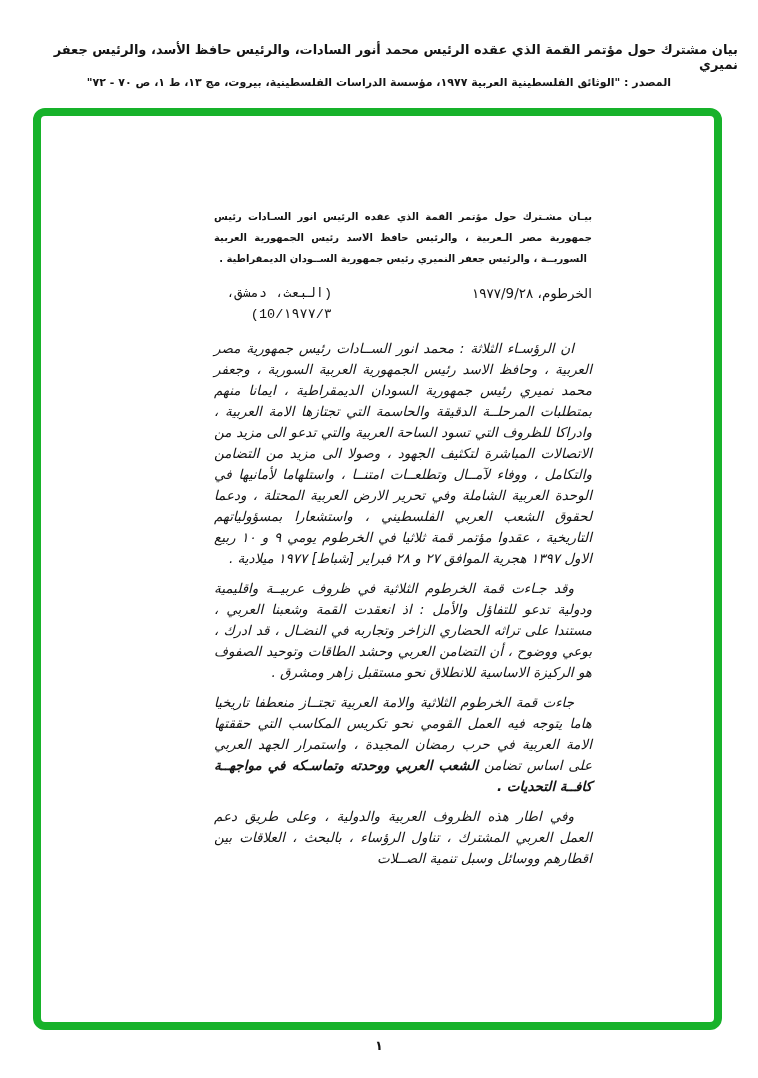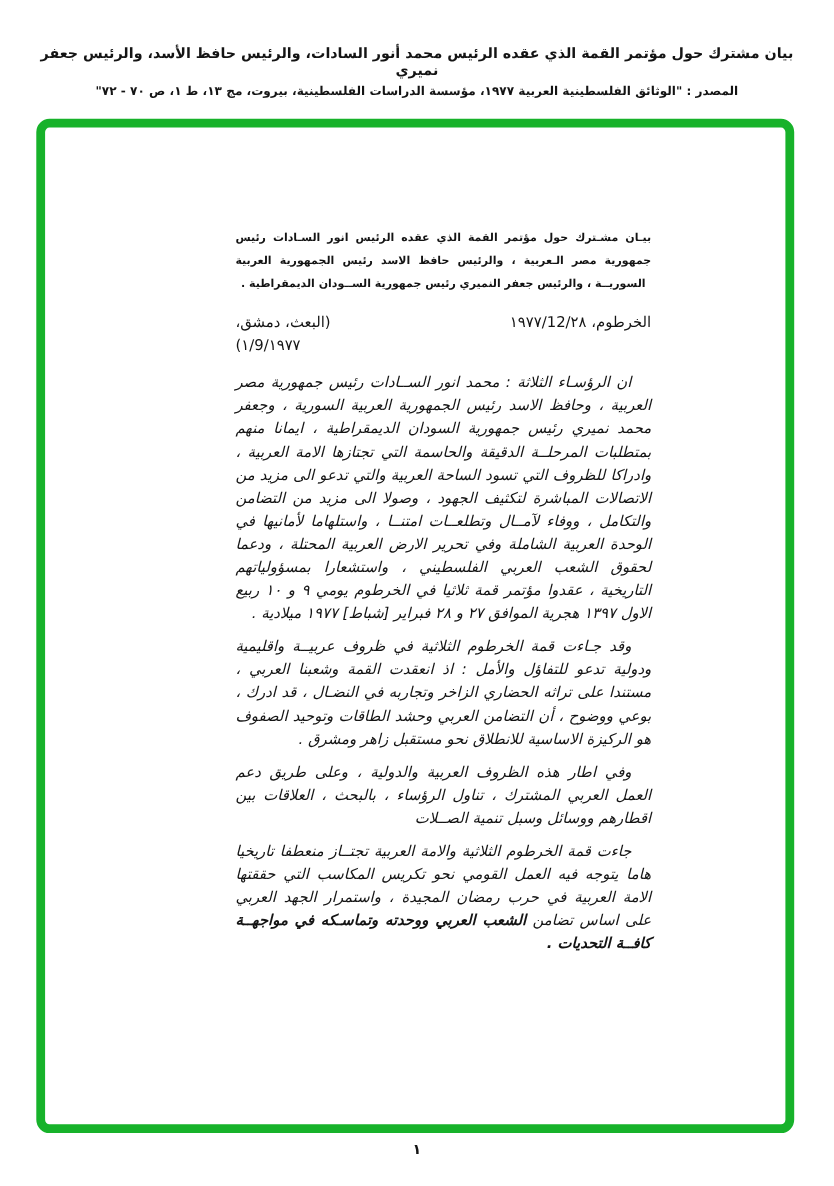--- a/index.html
+++ b/index.html
@@ -4,21 +4,21 @@
 <style>
   :root { --border-green: #17b22a; --ink: #141414; }
   html,body { margin:0; padding:0; }
   body {
     width:758px; height:1078px; background:#ffffff; position:relative;
     font-family:"DejaVu Sans", sans-serif; color:var(--ink);
     overflow:hidden;
   }
   .hdr-title {
     position:absolute; top:42px; left:20px; right:20px;
-    direction:rtl; text-align:center;
+    direction:rtl; 
     font-size:13px; font-weight:bold; letter-spacing:0;
   }
   .hdr-source {
     position:absolute; top:76px; left:20px; right:20px;
     direction:rtl; text-align:center;
     font-size:11px; font-weight:bold;
   }
   .green-frame {
     position:absolute; left:33px; top:108px;
     width:689px; height:922px; box-sizing:border-box;
@@ -34,21 +34,21 @@
   .doc-title {
     font-weight:bold; font-size:10px; line-height:21px;
     text-align:justify; text-align-last:center;
     margin:0 0 14px 0;
   }
   .dateline {
     display:flex; justify-content:space-between; align-items:flex-start;
     margin:0 0 13px 0;
   }
   .dateline .place { white-space:nowrap; }
-  .dateline .src { width:118px; text-align:left; }
+  .dateline .src { width:118px; text-align:right;font-family:Liberation Mono, monospace; }
   .dateline .src span { display:block; }
   .doc p { margin:0 0 9px 0; text-indent:18px;font-style:italic; }
   .doc p b { font-weight:bold; }
   .page-num {
     position:absolute; top:1038px; left:0; right:0;
     text-align:center; font-size:13px; font-weight:bold;
   }
 </style>
 </head>
 <body>
@@ -57,30 +57,30 @@
 
 <div class="hdr-source">المصدر :  "الوثائق الفلسطينية العربية ١٩٧٧، مؤسسة الدراسات الفلسطينية، بيروت، مج ١٣، ط ١، ص ٧٠ - ٧٢"</div>
 
 <div class="green-frame"></div>
 
 <div class="doc">
 
   <div class="doc-title">بيـان مشـترك حول مؤتمر القمة الذي عقده الرئيس انور السـادات رئيس جمهورية مصر الـعربية ، والرئيس حافظ الاسد رئيس الجمهورية العربية السوريــة ، والرئيس جعفر النميري رئيس جمهورية الســودان الديمقراطية .</div>
 
   <div class="dateline">
-    <span class="place">الخرطوم، ١٩٧٧/12/٢٨</span>
+    <span class="place">الخرطوم، ١٩٧٧/9/٢٨</span>
     <span class="src">
       <span>(البعث، دمشق،</span>
-      <span>١٩٧٧/9/١)</span>
+      <span>١٩٧٧/٣/10)</span>
     </span>
   </div>
 
   <p>ان الرؤسـاء الثلاثة : محمد انور الســادات رئيس جمهورية مصر العربية ، وحافظ الاسد رئيس الجمهورية العربية السورية ، وجعفر محمد نميري رئيس جمهورية السودان الديمقراطية ، ايمانا منهم بمتطلبات المرحلــة الدقيقة والحاسمة التي تجتازها الامة العربية ، وادراكا للظروف التي تسود الساحة العربية والتي تدعو الى مزيد من الاتصالات المباشرة لتكثيف الجهود ، وصولا الى مزيد من التضامن والتكامل ، ووفاء لآمــال وتطلعــات امتنــا ، واستلهاما لأمانيها في الوحدة العربية الشاملة وفي تحرير الارض العربية المحتلة ، ودعما لحقوق الشعب العربي الفلسطيني ، واستشعارا بمسؤولياتهم التاريخية ، عقدوا مؤتمر قمة ثلاثيا في الخرطوم يومي ٩ و ١٠ ربيع الاول ١٣٩٧ هجرية الموافق ٢٧ و ٢٨ فبراير [شباط] ١٩٧٧ ميلادية .</p>
 
   <p>وقد جـاءت قمة الخرطوم الثلاثية في ظروف عربيــة واقليمية ودولية تدعو للتفاؤل والأمل : اذ انعقدت القمة وشعبنا العربي ، مستندا على تراثه الحضاري الزاخر وتجاربه في النضـال ، قد ادرك ، بوعي ووضوح ، أن التضامن العربي وحشد الطاقات وتوحيد الصفوف هو الركيزة الاساسية للانطلاق نحو مستقبل زاهر ومشرق .</p>
 
+  <p><span>جاءت قمة الخرطوم الثلاثية والامة العربية تجتــاز منعطفا تاريخيا هاما يتوجه فيه العمل القومي نحو تكريس المكاسب التي حققتها الامة العربية في حرب رمضان المجيدة ، واستمرار الجهد العربي على اساس تضامن</span> <b>الشعب العربي ووحدته وتماسـكه في مواجهــة كافــة التحديات .</b></p>
+
   <p>وفي اطار هذه الظروف العربية والدولية ، وعلى طريق دعم العمل العربي المشترك ، تناول الرؤساء ، بالبحث ، العلاقات بين اقطارهم ووسائل وسبل تنمية الصــلات</p>
-
-  <p><span>جاءت قمة الخرطوم الثلاثية والامة العربية تجتــاز منعطفا تاريخيا هاما يتوجه فيه العمل القومي نحو تكريس المكاسب التي حققتها الامة العربية في حرب رمضان المجيدة ، واستمرار الجهد العربي على اساس تضامن</span> <b>الشعب العربي ووحدته وتماسـكه في مواجهــة كافــة التحديات .</b></p>
 
 </div>
 
 <div class="page-num">١</div>
 
 </body></html>

